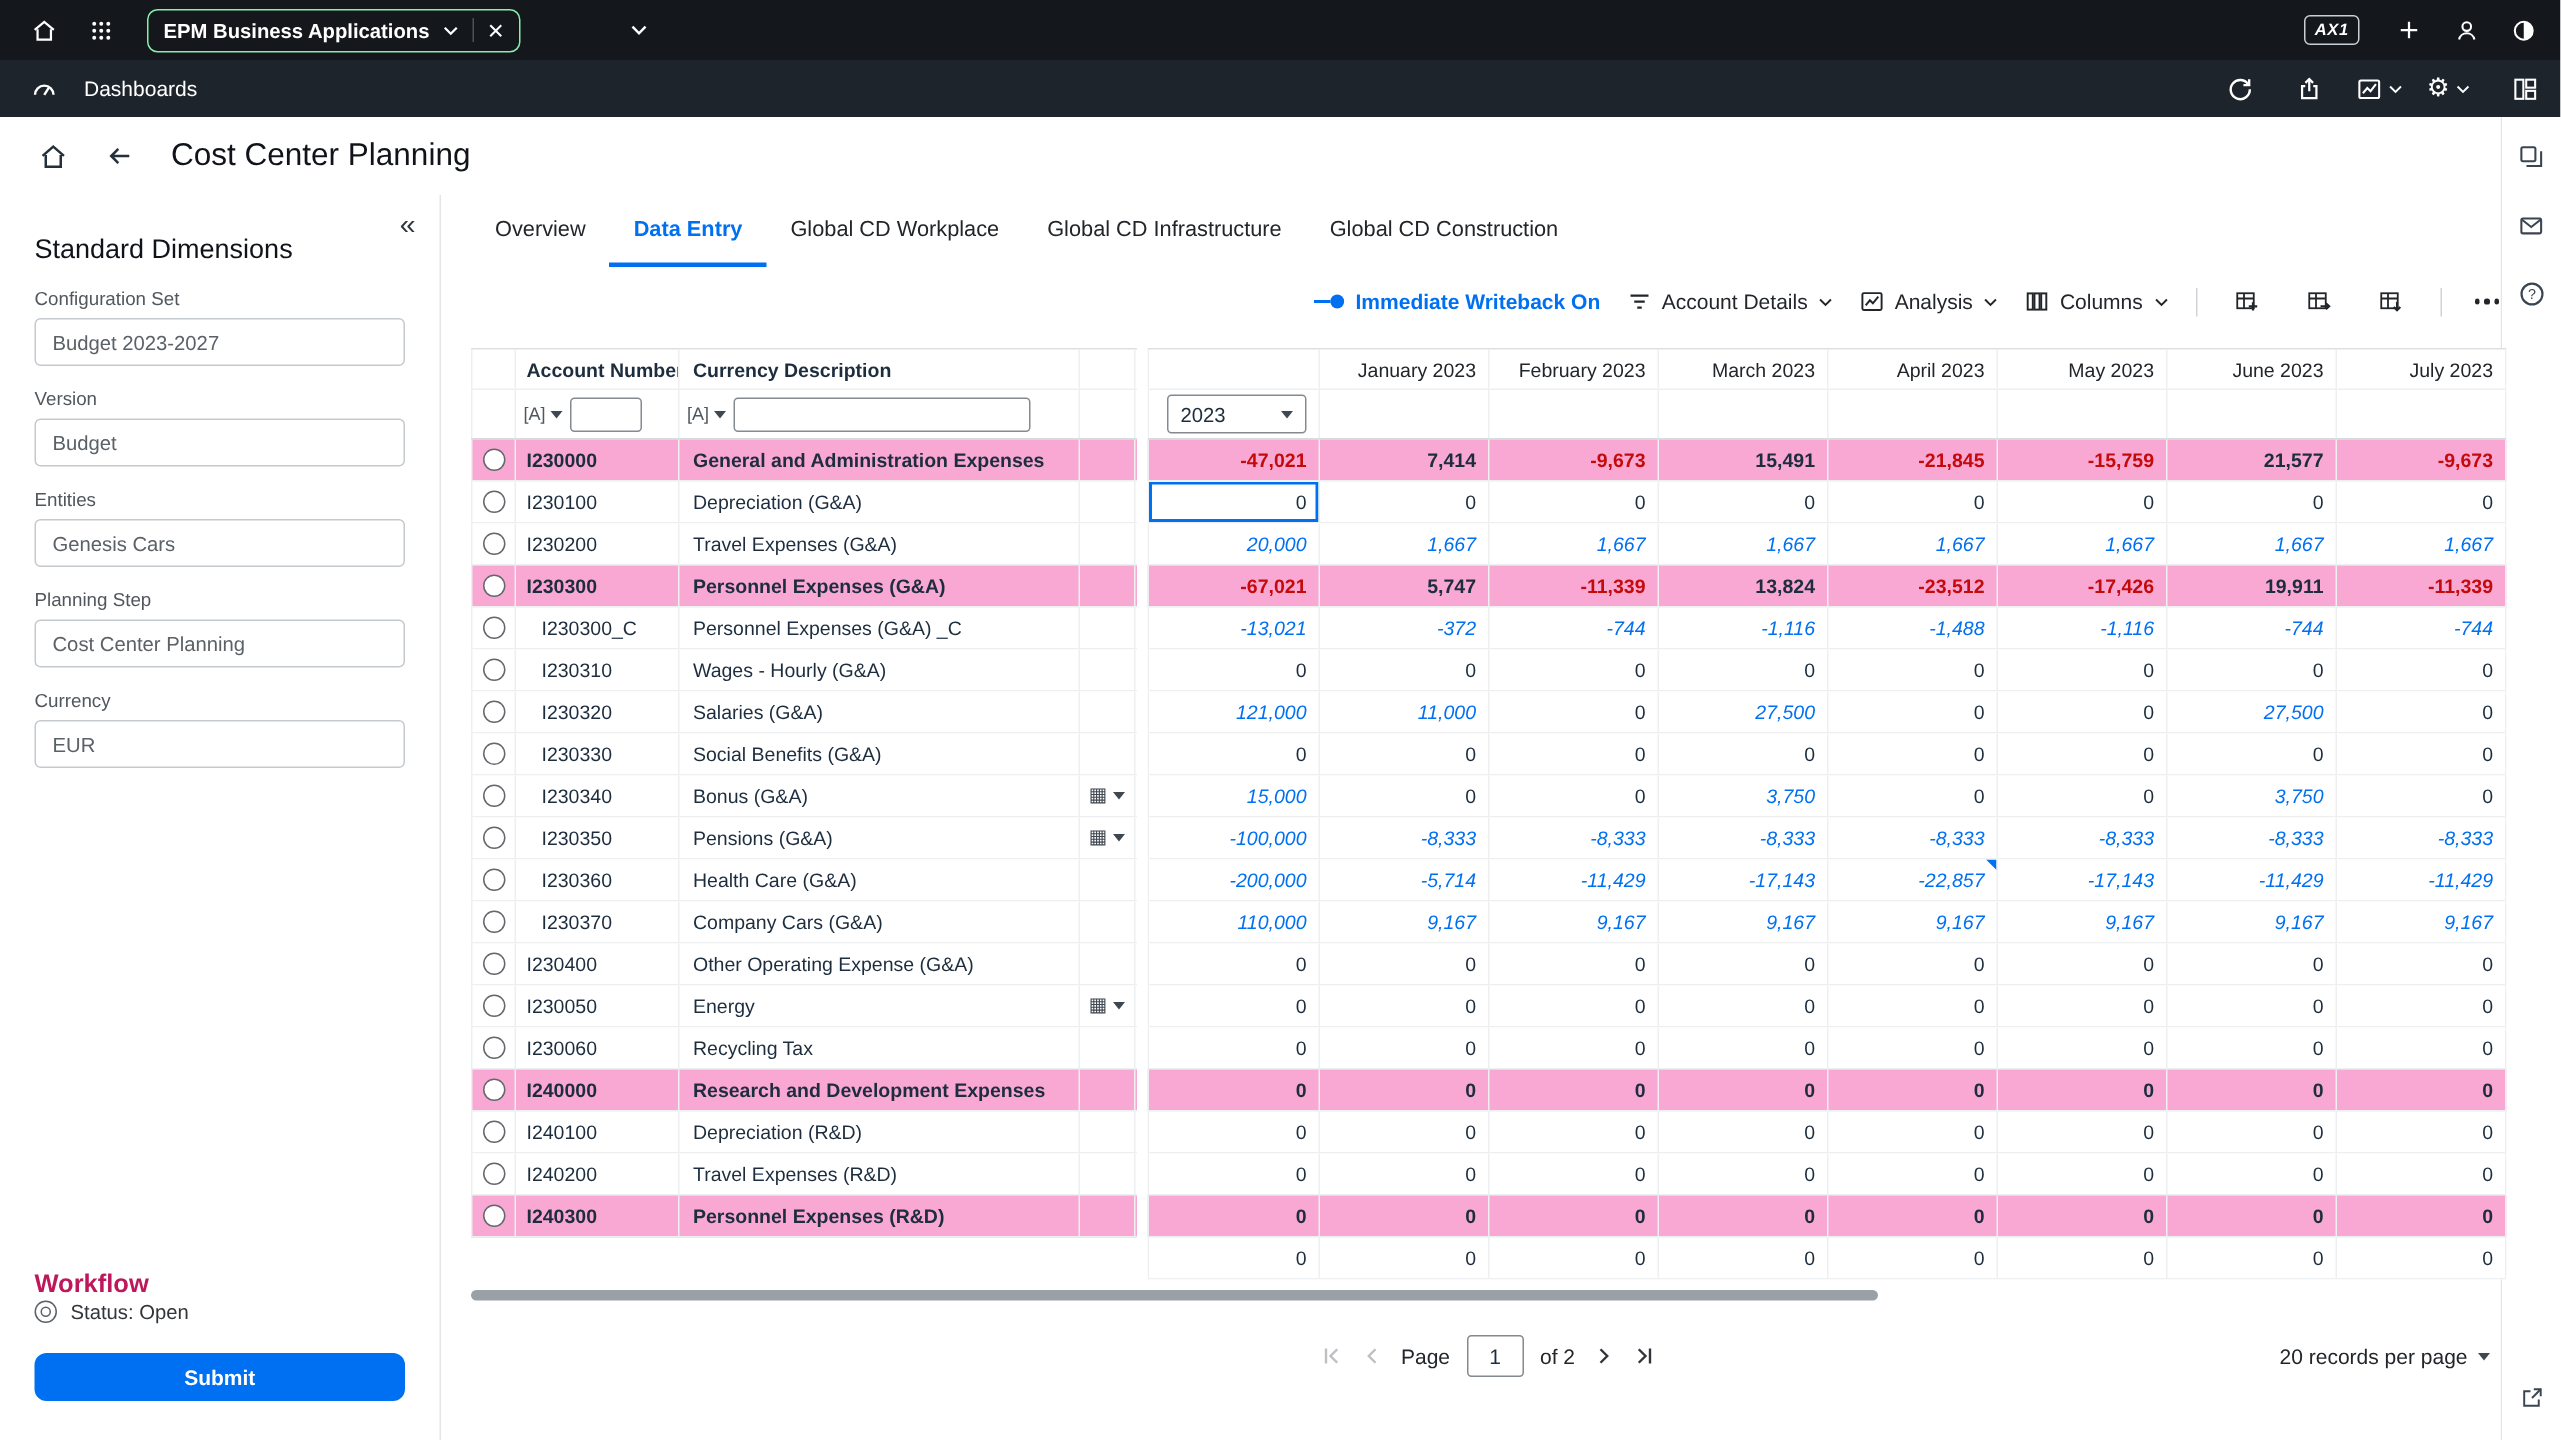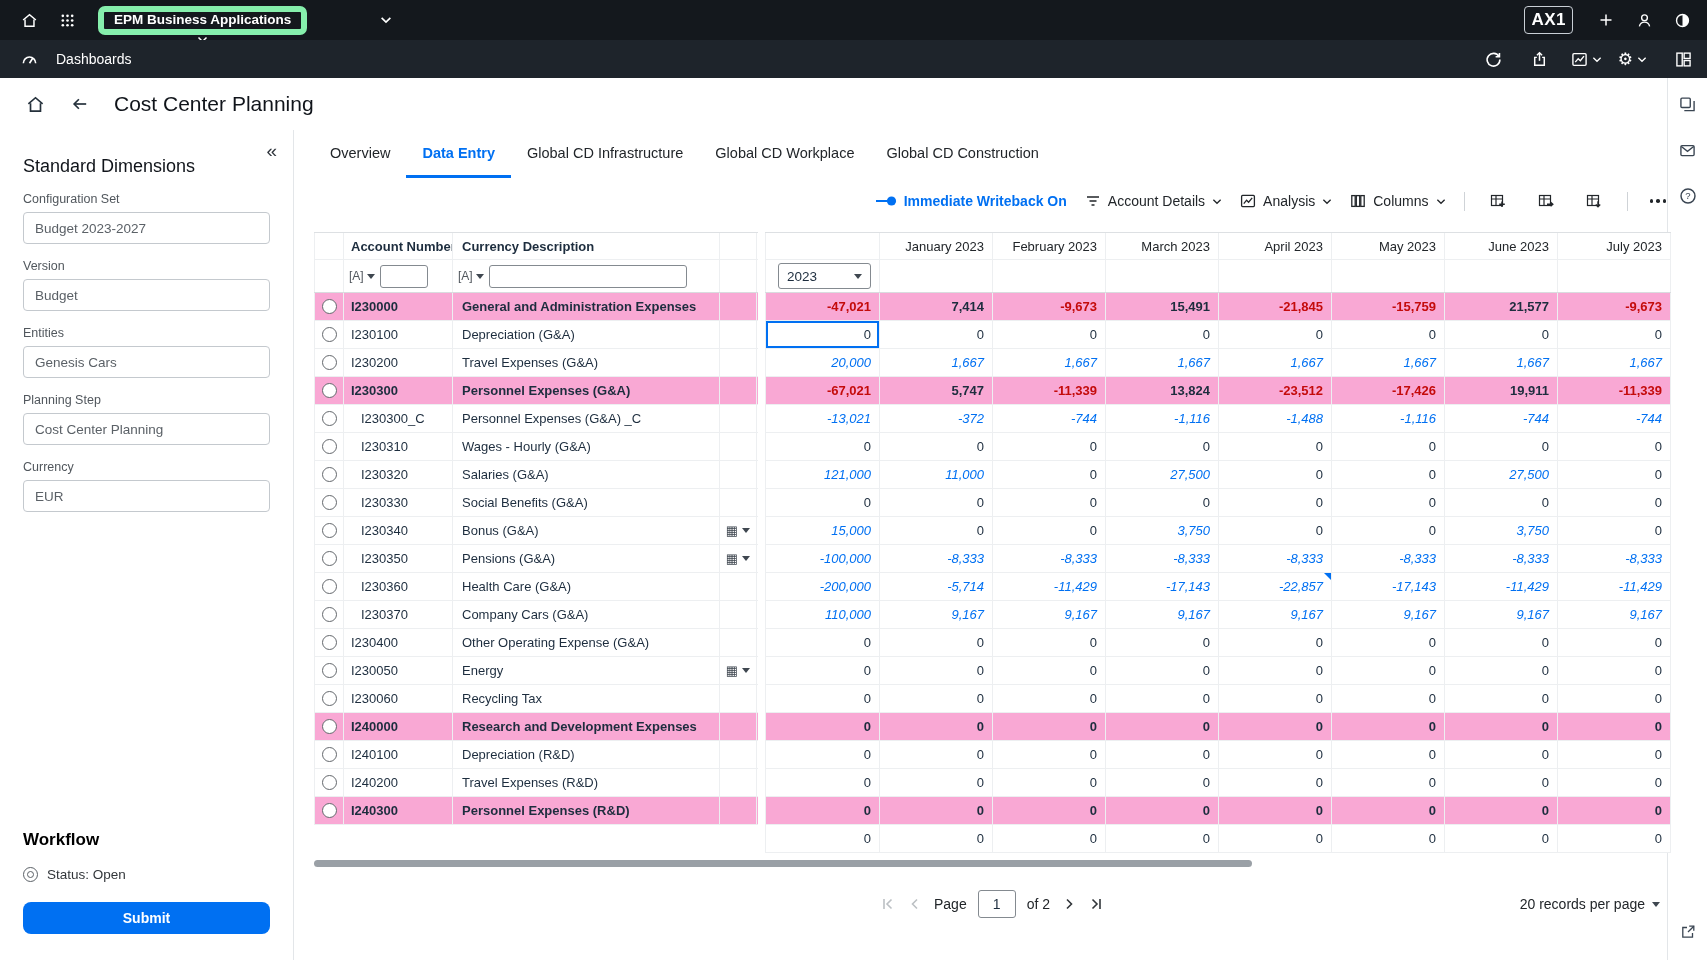--- a/index.html
+++ b/index.html
@@ -2,26 +2,26 @@
 <html><head>
 <meta charset="utf-8">
 <style>
   * { margin:0; padding:0; box-sizing:border-box; }
   html,body { width:1707px; height:960px; overflow:hidden; }
   body { font-family:"Liberation Sans",sans-serif; background:#fff; color:#1d2d3e; position:relative; }
 
   
   .topbar { height:40px; background:#14181d; display:flex; align-items:center; padding:0 10px 0 14px; gap:8px; color:#fff; }
   .ibtn { display:inline-flex; align-items:center; justify-content:center; min-width:30px; height:28px; cursor:pointer; color:#fff; }
-  .tabchip { display:flex; align-items:center; gap:9px; border:6px solid #86efac; border-radius:7px; height:29px; padding:0 10px; margin-left:8px; cursor:pointer;flex-direction:column; }
+  .tabchip { display:flex; align-items:center; gap:9px; border:1px solid #86efac; border-radius:7px; height:29px; padding:0 10px; margin-left:8px; cursor:pointer; }
   .tabchip .lbl { font-size:13.5px; font-weight:700; color:#fff; white-space:nowrap; }
   .chip-div { width:1px; height:16px; background:#4a525a; }
   .lone-chev { margin-left:56px; }
   .spacer { flex:1; }
-  .sys-badge { border:1.5px solid #c9cfd5; color:#fff; font-size:17px; font-weight:700; letter-spacing:.5px; padding:3px 6px; border-radius:4px; margin-right:10px; cursor:default; }
+  .sys-badge { border:1.5px solid #c9cfd5; color:#fff; font-size:11px; font-weight:700; letter-spacing:.5px; padding:3px 6px; border-radius:4px; margin-right:10px; cursor:default;font-style:italic; }
 
   
   .appbar { height:38px; background:#1e242b; display:flex; align-items:center; padding:0 60px 0 14px; gap:6px; color:#fff; position:relative; }
   .appbar .atitle { font-size:14px; color:#fff; margin-left:6px; }
   .appbar .aicons { margin-left:auto; display:flex; align-items:center; gap:16px; }
   .agrp { display:flex; align-items:center; gap:4px; cursor:pointer; }
   .panels-btn { position:absolute; right:9px; top:5px; }
   .gear-glyph { font-family:"DejaVu Sans",sans-serif; font-size:17px; line-height:1; }
 
   
@@ -37,21 +37,21 @@
   .content { position:absolute; top:52px; left:0; right:0; bottom:0; display:flex; }
 
   
   .dims { width:294px; flex:none; border-right:1px solid #e3e6e9; position:relative; padding:26px 23px 0; }
   .collapse-btn { position:absolute; top:6px; right:10px; font-size:19px; color:#30363d; cursor:pointer; padding:4px 6px; }
   .dims h2 { font-size:18px; font-weight:500; color:#10141a; }
   .fgroup { margin-top:15px; }
   .fgroup label { display:block; font-size:12.5px; color:#51575d; margin-bottom:6px; }
   .fbox { height:32px; border:1px solid #c4c9ce; border-radius:4px; background:#fff; display:flex; align-items:center; padding:0 11px; font-size:13.5px; color:#5b6167; cursor:pointer; }
   .workflow { position:absolute; left:23px; right:23px; bottom:26px; }
-  .workflow h3 { font-size:17px; font-weight:700; color:#000000; margin-bottom:17px; }
+  .workflow h3 { font-size:17px; font-weight:700; color:#be185d; margin-bottom:1px; }
   .status-row { display:flex; align-items:center; gap:9px; font-size:13.5px; color:#32363a; margin-bottom:20px; }
   .status-icon { width:15px; height:15px; border:1px solid #5b6167; border-radius:50%; position:relative; flex:none; }
   .status-icon::after { content:""; position:absolute; inset:3px; border:1px solid #5b6167; border-radius:50%; }
   .submit-btn { width:100%; height:32px; background:#0070f2; color:#fff; border:none; border-radius:8px; font-size:14px; font-weight:600; font-family:inherit; cursor:pointer; }
 
   
   .work { flex:1; padding-left:20px; position:relative; }
   .tabs { display:flex; height:48px; }
   .tab { display:flex; align-items:center; padding:0 16px; font-size:14.5px; color:#22262a; cursor:pointer; border-bottom:3px solid transparent; white-space:nowrap; }
   .tab.active { color:#0070f2; font-weight:600; border-bottom-color:#0070f2; }
@@ -295,22 +295,22 @@
           <span>Status: Open</span>
         </div>
         <button class="submit-btn">Submit</button>
       </div>
     </aside>
 
     <section class="work">
       <div class="tabs">
         <div class="tab">Overview</div>
         <div class="tab active">Data Entry</div>
+        <div class="tab">Global CD Workplace</div>
         <div class="tab">Global CD Infrastructure</div>
-        <div class="tab">Global CD Workplace</div>
         <div class="tab">Global CD Construction</div>
       </div>
 
       <div class="toolbar">
         <span class="tbtn writeback">
           <svg width="22" height="12" viewBox="0 0 22 12">
               <line x1="1" y1="6" x2="12" y2="6" stroke="#0070f2" stroke-width="2"></line>
               <circle cx="16.5" cy="6" r="4.6" fill="#0070f2"></circle>
             </svg>
           <span>Immediate Writeback On</span>

